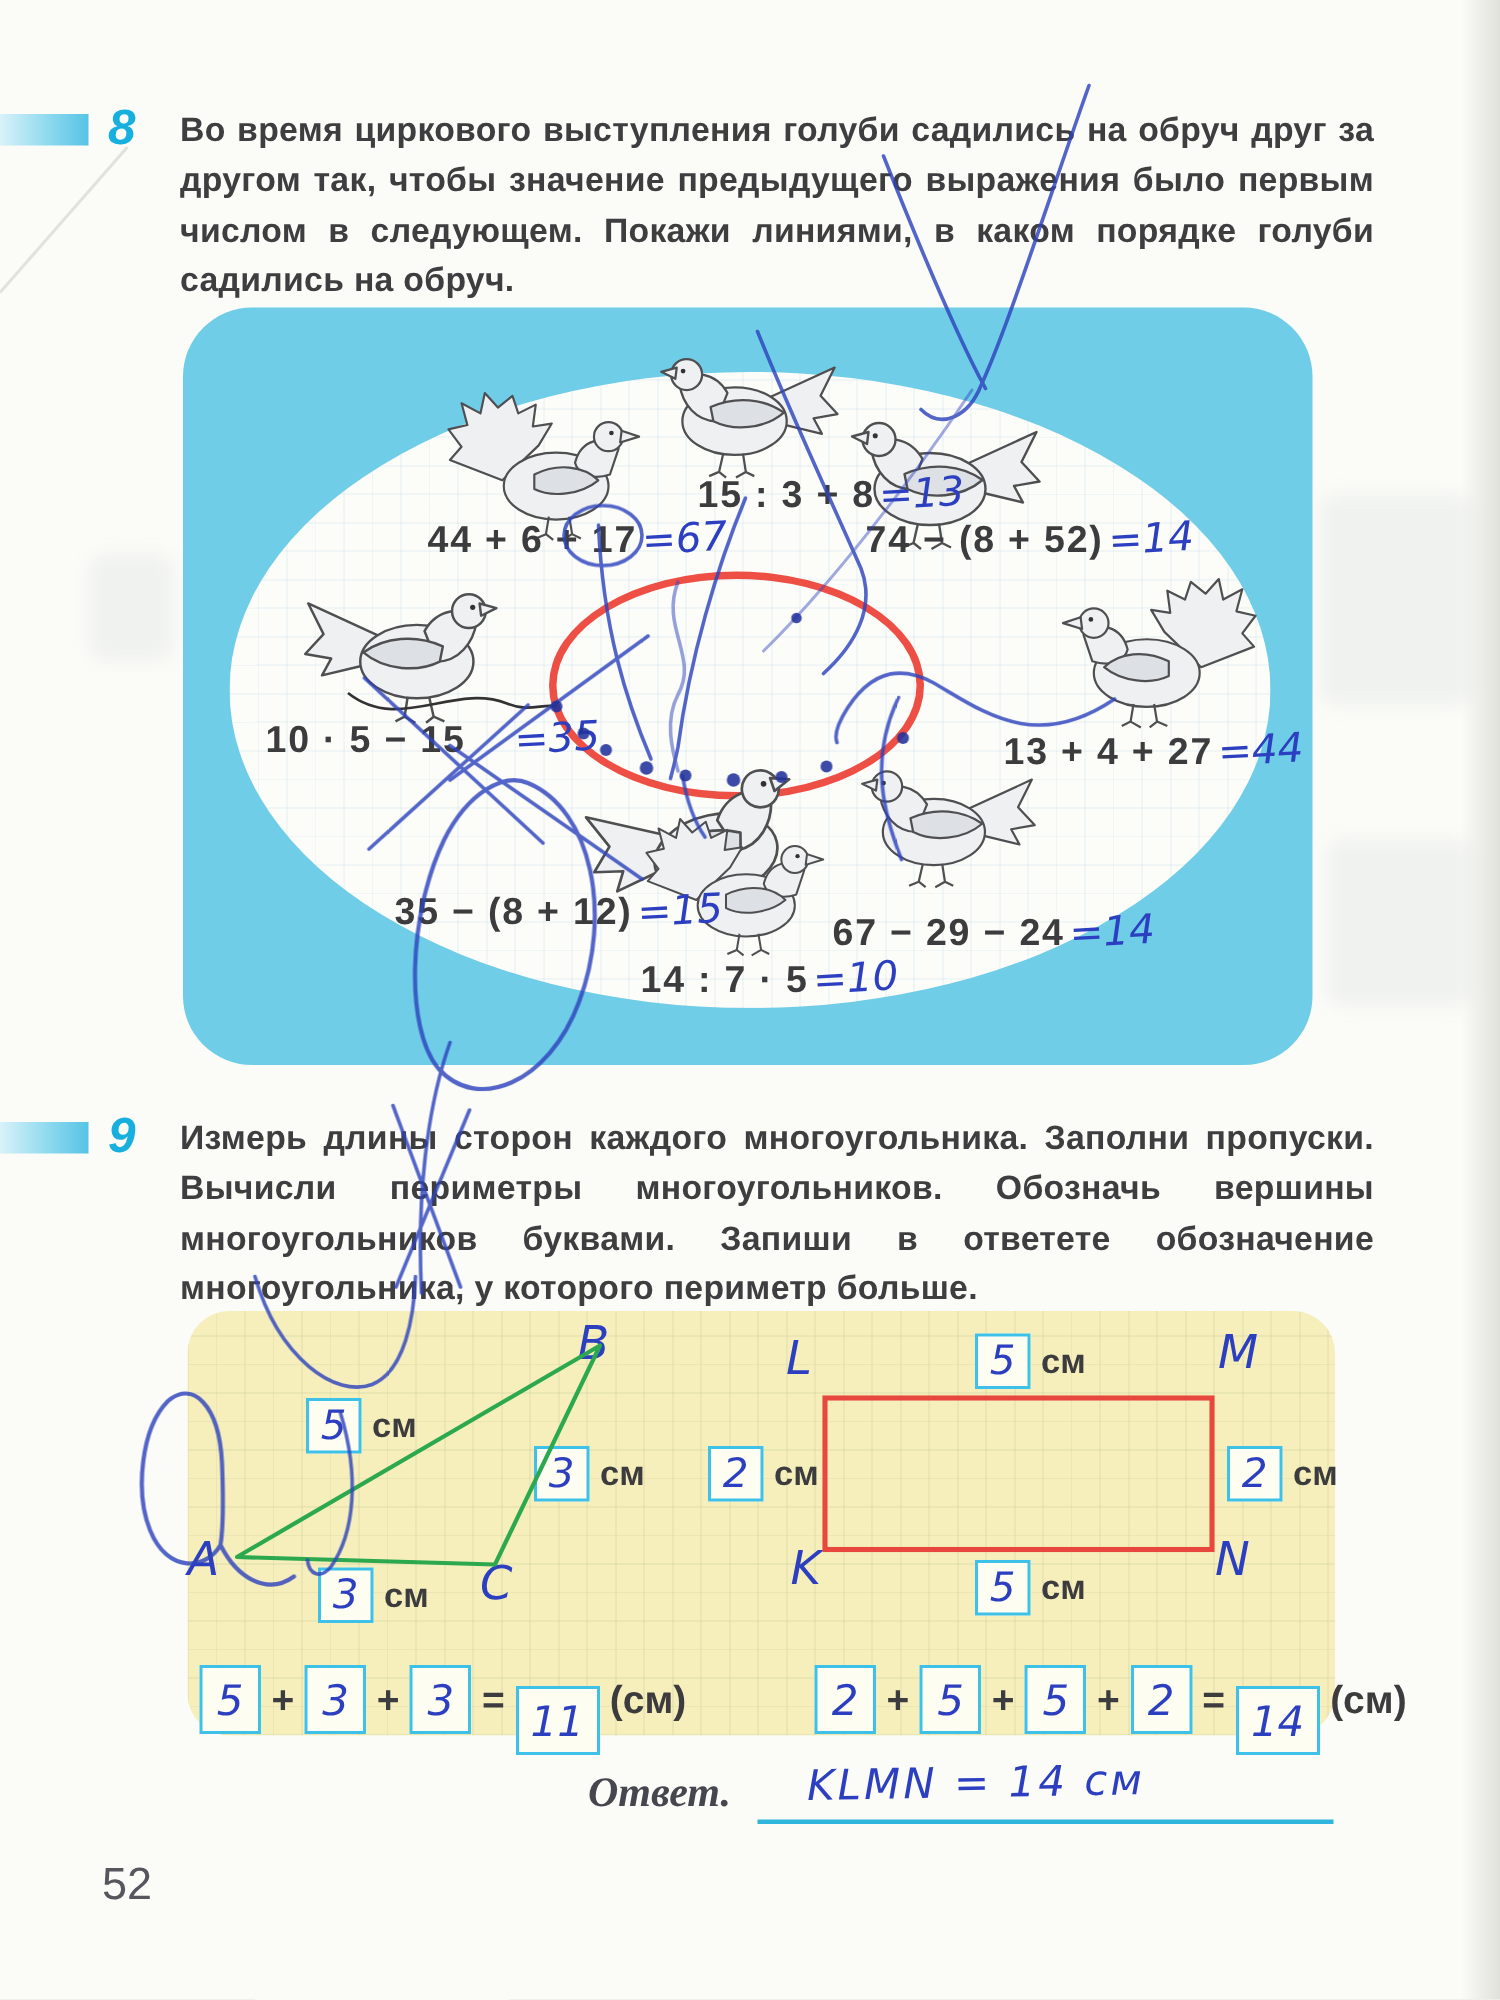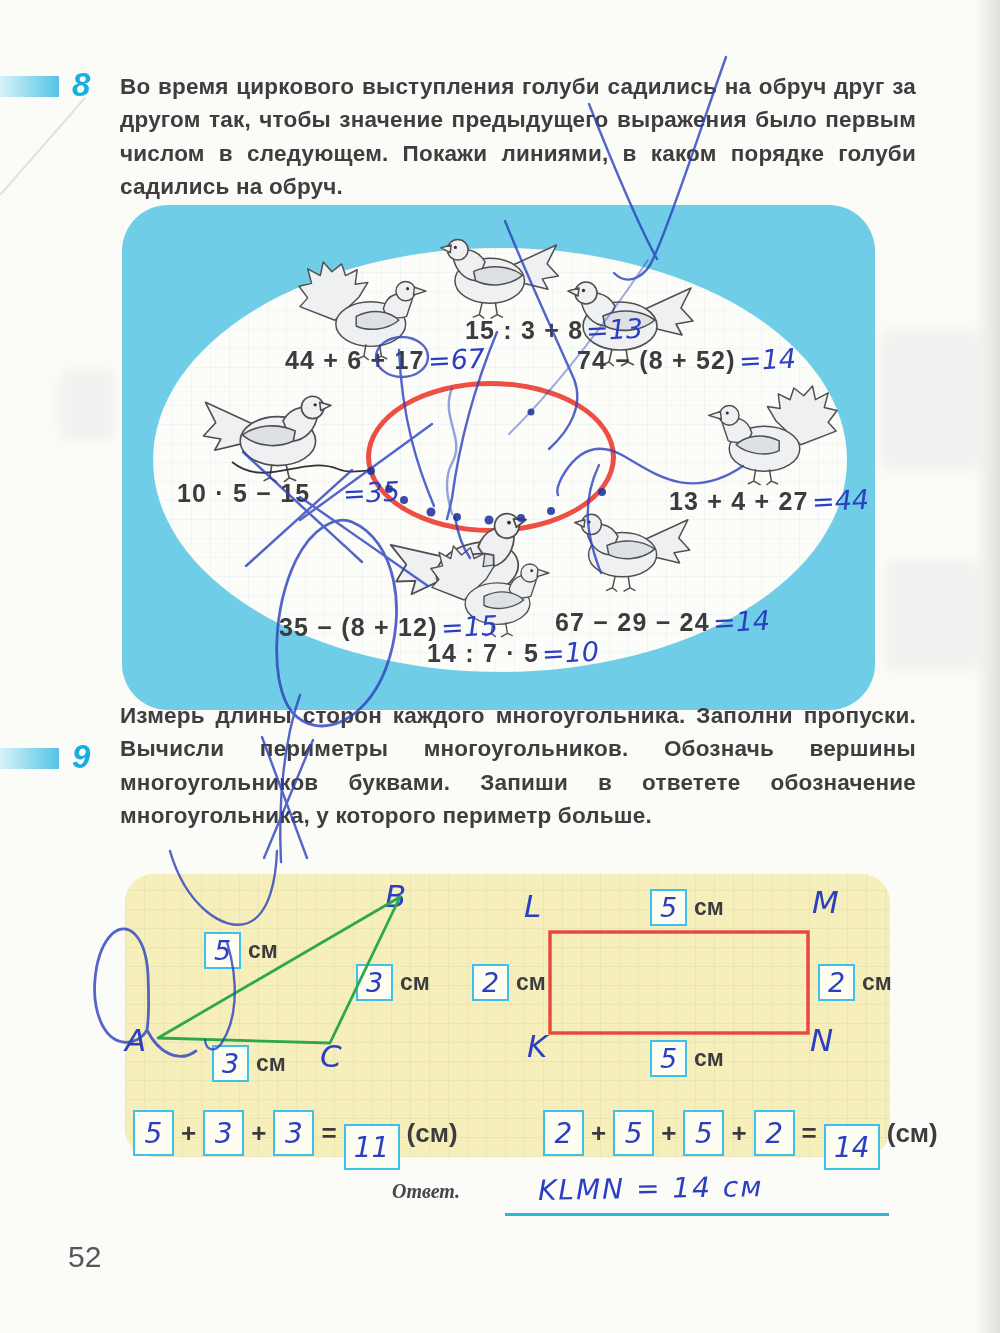--- a/index.html
+++ b/index.html
@@ -41,21 +41,21 @@
            font-size:31px;color:#2b3fc0;}
   
   .sumrow{position:absolute;display:flex;align-items:center;gap:7px;}
   .sumrow .bx{width:37px;height:42px;border:2.5px solid #3ec1e8;background:#fdfdf2;
               display:flex;align-items:center;justify-content:center;}
   .sumrow .bx.wide{width:52px;margin-top:28px;}
   .sumrow .hw{font-size:28px;}
   .sumrow .op{font-size:26px;font-weight:600;color:#3c3c3e;}
   
   #answerlabel{position:absolute;left:392px;top:1180px;font-family:"Liberation Serif",serif;
-               font-style:italic;font-weight:bold;font-size:20px;color:#46464e;}
+               font-style:italic;font-weight:bold;font-size:28px;color:#46464e;}
   #answerline{position:absolute;left:505px;top:1213px;width:384px;height:3px;background:#2fb6dc;}
   #answerhw{position:absolute;left:538px;top:1172px;font-size:28px;letter-spacing:2px;
             transform:rotate(-1deg);}
   #pagenum{position:absolute;left:68px;top:1240px;font-size:30px;color:#56565e;}
   svg{display:block;}
   .ghost{position:absolute;background:rgba(150,162,172,.10);filter:blur(6px);border-radius:10px;}
   #rightshade{position:absolute;right:0;top:0;width:26px;height:1333px;
               background:linear-gradient(90deg,rgba(0,0,0,0),rgba(90,90,80,.16));}
 </style>
 </head>
@@ -123,36 +123,36 @@
     <span class="hw">=14</span>
   </div>
   <div class="expr" style="left:177px;top:477px;gap:30px;">
     <span class="printed">10 · 5 − 15</span>
     <span class="hw">=35</span>
   </div>
   <div class="expr" style="left:669px;top:485px;text-align:center;">
     <span class="printed">13 + 4 + 27</span>
     <span class="hw">=44</span>
   </div>
-  <div class="expr" style="left:263px;top:611px;margin-left:16px;">
+  <div class="expr" style="left:263px;top:592px;">
     <span class="printed">35 − (8 + 12)</span>
     <span class="hw">=15</span>
   </div>
   <div class="expr" style="left:555px;top:606px;">
     <span class="printed">67 − 29 − 24</span>
     <span class="hw">=14</span>
   </div>
   <div class="expr" style="left:427px;top:637px;">
     <span class="printed">14 : 7 · 5</span>
     <span class="hw">=10</span>
   </div>
 
   <div class="numbar" style="top:748px;"></div>
   <div class="tasknum" style="left:72px;top:738px;">9</div>
-  <div class="tasktext" style="top:699px;">Измерь длины сторон каждого многоугольника. Заполни пропуски. Вычисли периметры многоугольников. Обозначь вершины многоугольников буквами. Запиши в ответете обозначение многоугольника, у которого периметр больше.</div>
+  <div class="tasktext" style="top:742px;">Измерь длины сторон каждого многоугольника. Заполни пропуски. Вычисли периметры многоугольников. Обозначь вершины многоугольников буквами. Запиши в ответете обозначение многоугольника, у которого периметр больше.</div>
 
   <div id="yellowbox"></div>
 
   <div class="cmbox" style="left:204px;top:932px;">
     <span class="bx">
         <span class="hw">5</span>
       </span>
     <span class="unit">см</span>
   </div>
   <div class="cmbox" style="left:356px;top:964px;">

